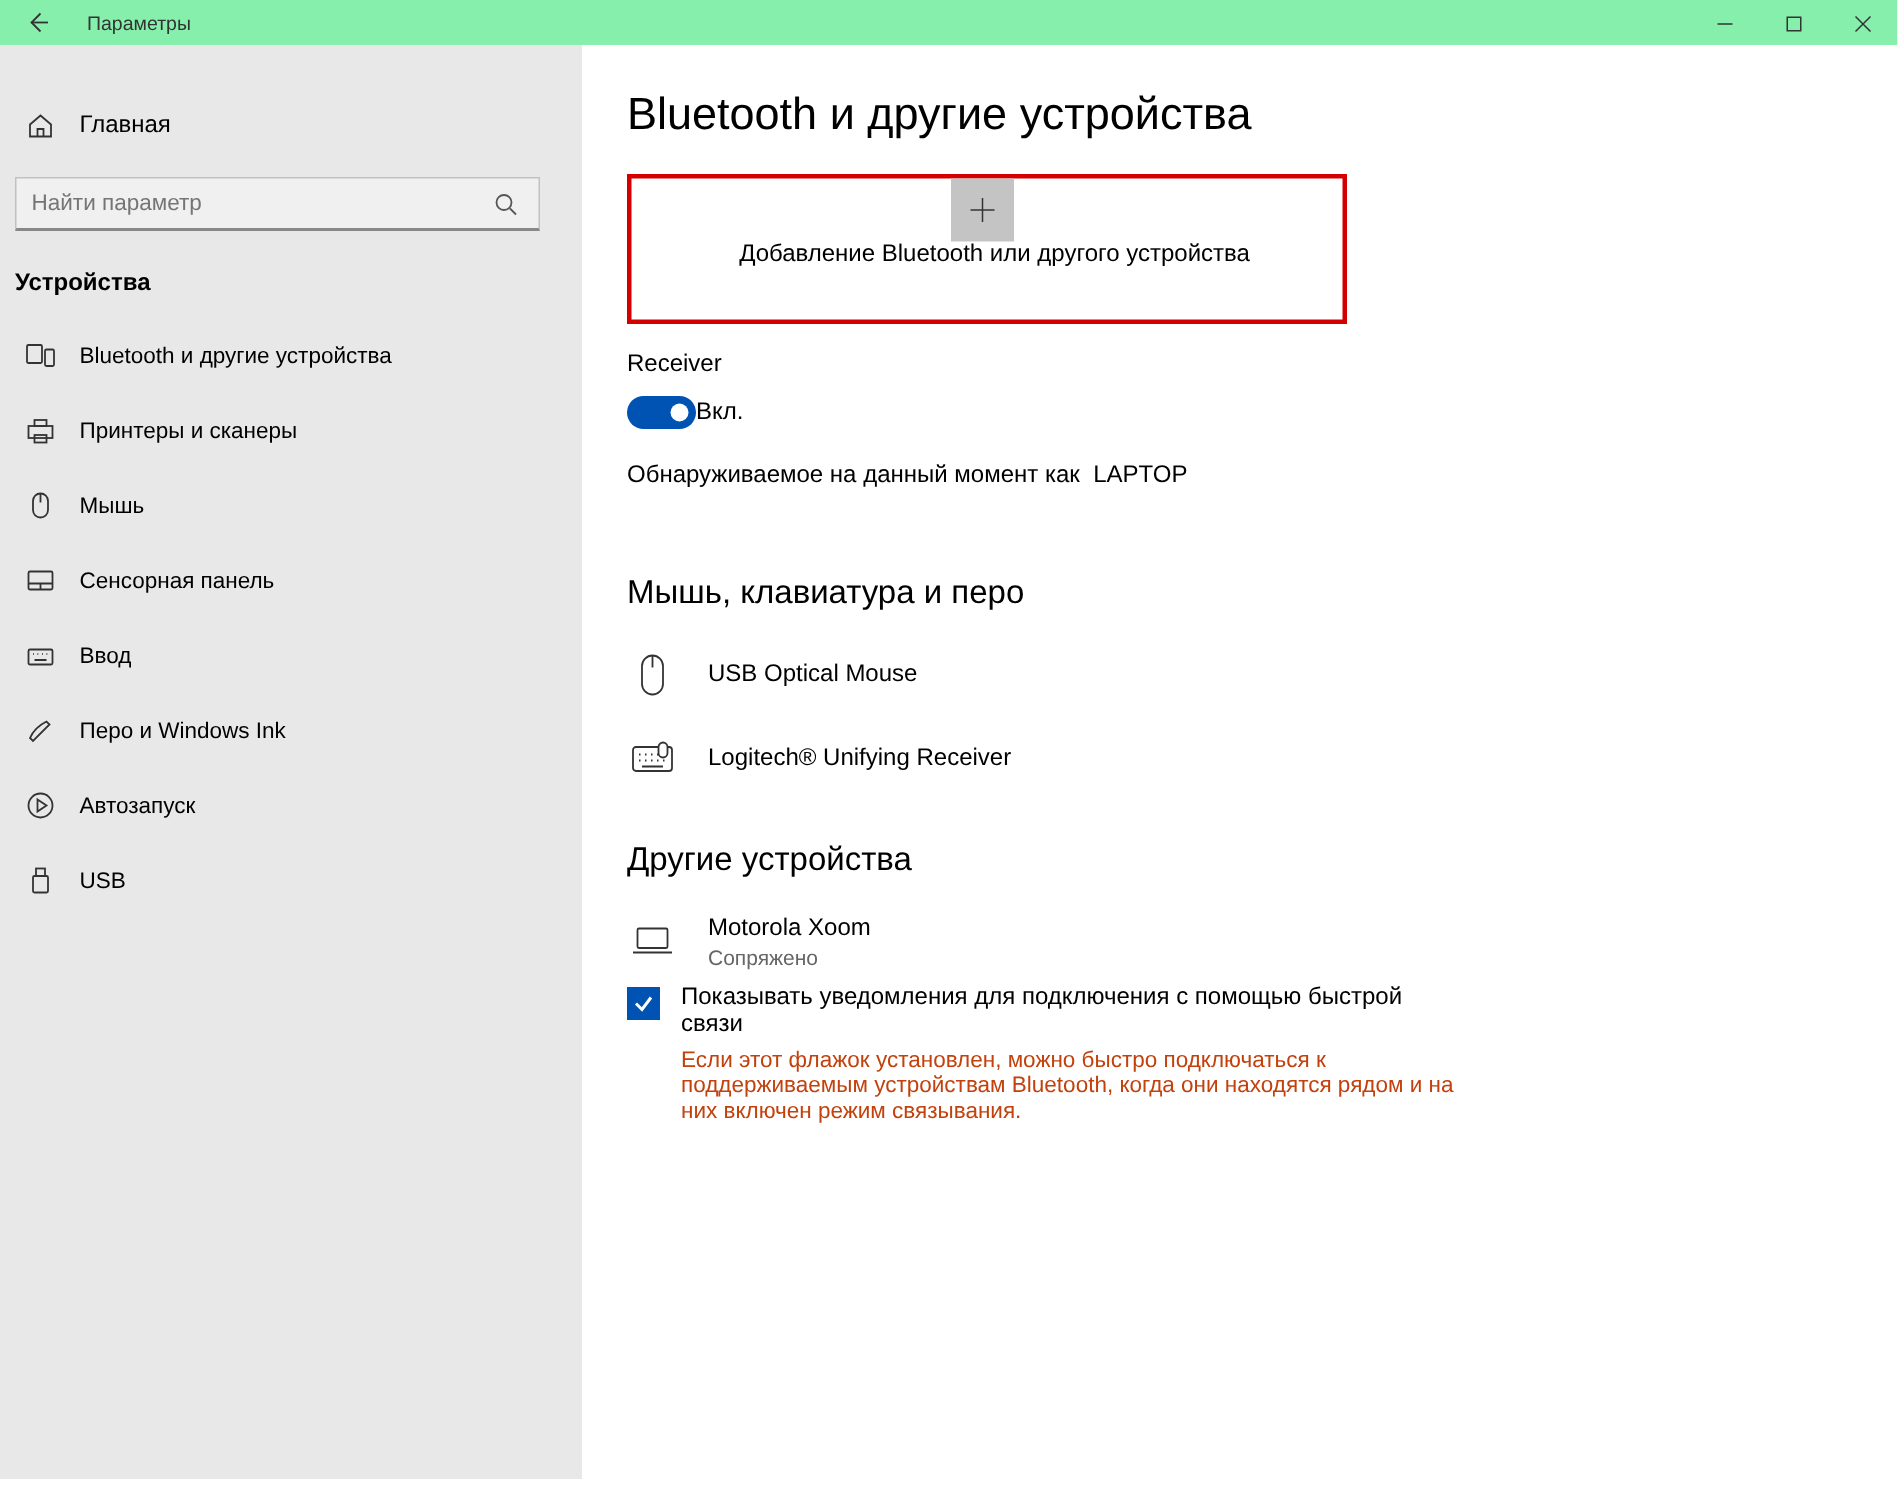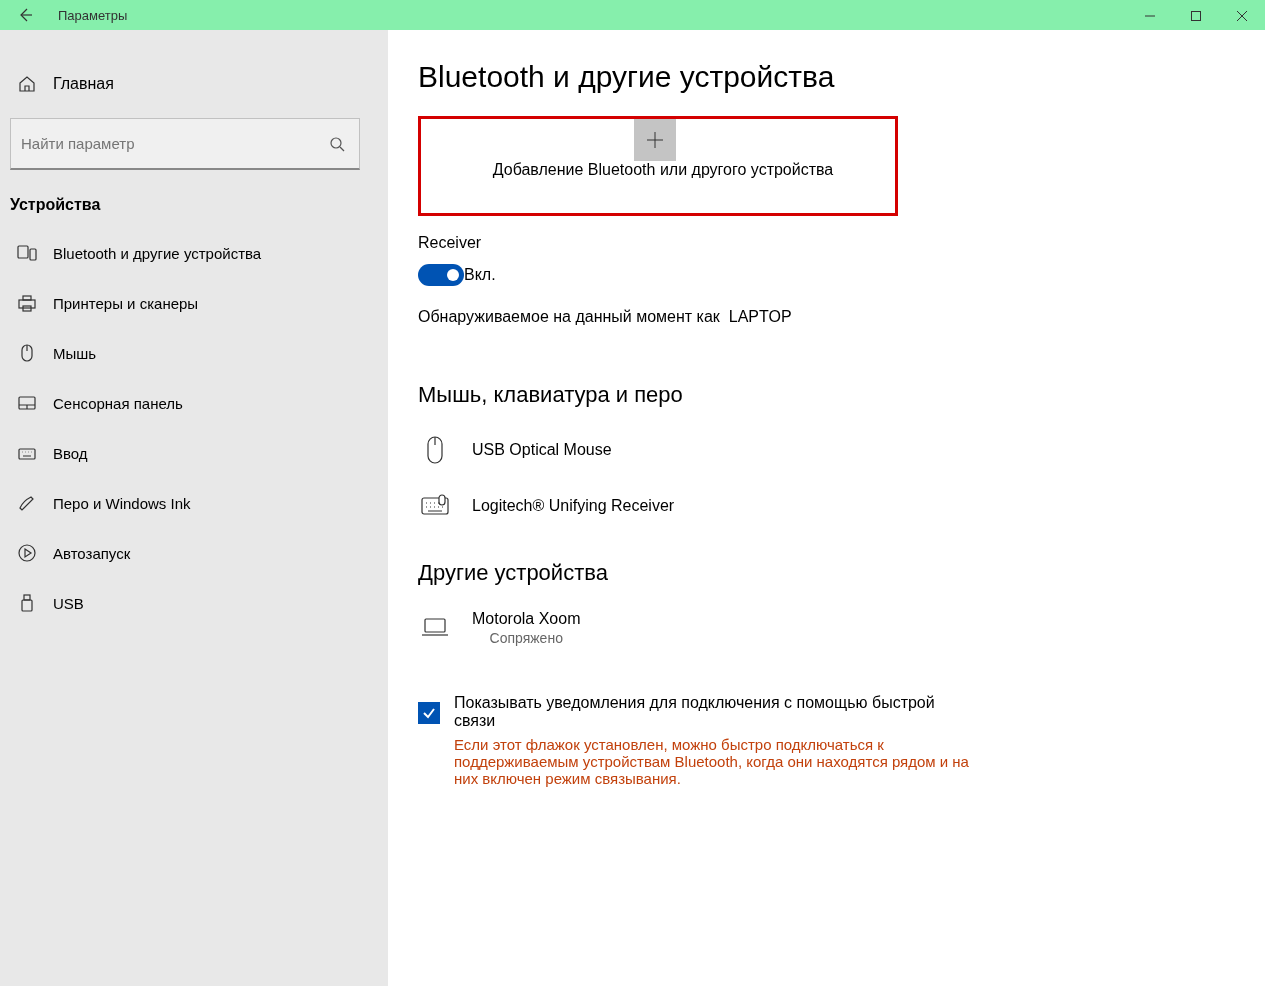--- a/index.html
+++ b/index.html
@@ -34,21 +34,21 @@
   align-items: center;
   height: 48px;
   padding-left: 17px;
   gap: 16px;
   cursor: pointer;
 }
 .home-item .icon-wrap { width: 20px; display: flex; justify-content: center; }
 .home-item .label { font-size: 16px; }
 .search-box {
   margin: 10px 10px 10px 10px;
-  height: 52px;
+  height: 36px;
   border: 1px solid #c1c1c1;
   border-bottom: 2px solid #888;
   background: #f0f0f0;
   display: flex;
   align-items: center;
   padding: 0 10px;
   width: 350px;
 }
 .search-box input {
   flex: 1;
@@ -142,22 +142,22 @@
   display: flex;
   align-items: center;
   min-height: 56px;
   padding: 8px 0;
   gap: 20px;
   cursor: pointer;
 }
 .device-icon { width: 34px; display: flex; justify-content: center; align-items: center; }
 .device-info { display: flex; flex-direction: column; }
 .device-name { font-size: 16px; }
-.device-status { font-size: 14px; color: #666; margin-top: 2px; text-align: center; }
-.checkbox-row { display: flex; align-items: center; gap: 14px; margin-top: 38px; }
+.device-status { font-size: 14px; color: #666; margin-top: 2px; }
+.checkbox-row { display: flex; align-items: flex-start; gap: 14px; }
 .checkbox {
   width: 22px;
   height: 22px;
   background: #0053b3;
   display: flex;
   align-items: center;
   justify-content: center;
   flex-shrink: 0;
   margin-top: 2px;
   cursor: pointer;

